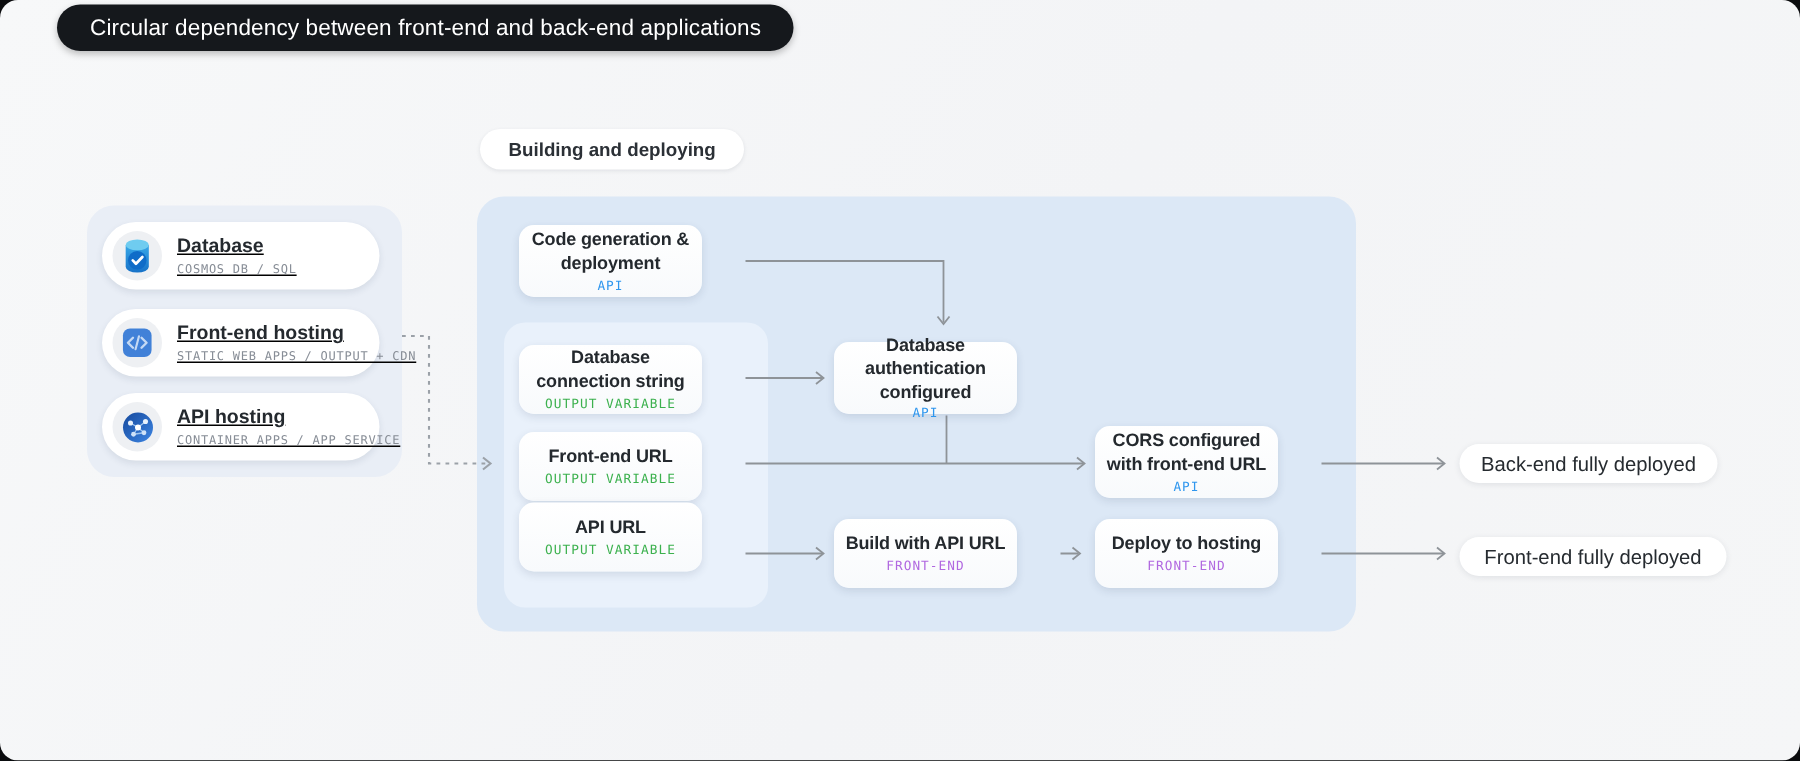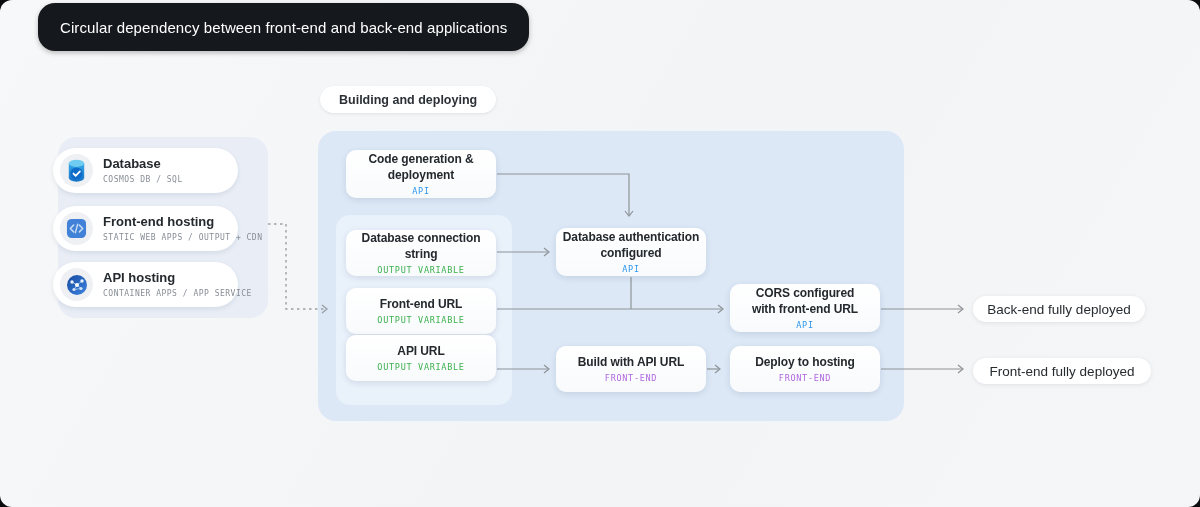--- a/index.html
+++ b/index.html
@@ -4,47 +4,47 @@
 <style>
   html,body{margin:0;padding:0;background:#0b0c0e;}
   .screen{
     position:relative;width:1200px;height:507px;overflow:hidden;
     border-radius:12px;
     background:linear-gradient(120deg,#f7f8f9 0%,#f3f4f6 55%,#f5f6f7 100%);
     font-family:"Liberation Sans",sans-serif;
     -webkit-font-smoothing:antialiased;
   }
   .title-pill{
-    position:absolute;left:38px;top:3px;height:48px;padding:0 22px;
+    position:absolute;left:38px;top:3px;height:31px;padding:0 22px;
     background:#15181c;color:#ffffff;border-radius:17px;
     display:flex;align-items:center;font-size:15px;letter-spacing:.1px;
     box-shadow:0 2px 5px rgba(0,0,0,.25);
   }
   .section-pill{
     position:absolute;height:27px;padding:0 19px;background:#ffffff;
     border-radius:14px;display:flex;align-items:center;
     font-size:12.5px;font-weight:bold;color:#2b3036;
     box-shadow:0 1px 3px rgba(40,50,70,.10);
   }
   .panel{position:absolute;border-radius:18px;}
   .panel-left{left:58px;top:137px;width:210px;height:181px;background:#e9eef6;}
   .panel-right{left:318px;top:131px;width:586px;height:290px;background:#dce8f6;}
   .sub-panel{left:336px;top:215px;width:176px;height:190px;background:#e9f1fb;border-radius:14px;}
   .pcard{
-    position:absolute;left:53px;width:185px;height:45px;background:#ffffff;
+    position:absolute;left:68px;width:185px;height:45px;background:#ffffff;
     border-radius:23px;box-shadow:0 2px 5px rgba(30,50,80,.10);
-    display:flex;align-items:center;padding-left:7px;box-sizing:border-box;gap:10px;
+    display:flex;align-items:center;padding-left:7px;box-sizing:border-box;gap:10px;text-decoration:underline;
   }
   .icon-wrap{width:33px;height:33px;border-radius:50%;background:#eef0f3;
     display:flex;align-items:center;justify-content:center;flex:none;}
   .pcard .pt{font-size:13px;font-weight:bold;color:#24292e;line-height:1.1;}
   .pcard .ps{font-family:"DejaVu Sans Mono",monospace;font-size:8px;color:#878d96;
     letter-spacing:.5px;margin-top:3px;white-space:nowrap;}
   .fcard{
-    position:absolute;width:150px;box-sizing:border-box;
+    position:absolute;width:122px;box-sizing:border-box;
     background:linear-gradient(180deg,#ffffff 0%,#f8fafc 100%);
     border-radius:10px;box-shadow:0 2px 6px rgba(30,50,80,.12);
     display:flex;flex-direction:column;align-items:center;justify-content:center;
     text-align:center;padding:4px 2px;
   }
   .fcard .ft{font-size:12px;font-weight:bold;color:#24292e;line-height:1.3;white-space:pre-line;letter-spacing:-.1px;}
   .ftag{font-family:"DejaVu Sans Mono",monospace;font-size:8.5px;letter-spacing:.7px;margin-top:2px;}
   .ftag.blue{color:#2e96ee;}
   .ftag.green{color:#3cb14e;}
   .ftag.purple{color:#b168e0;}

